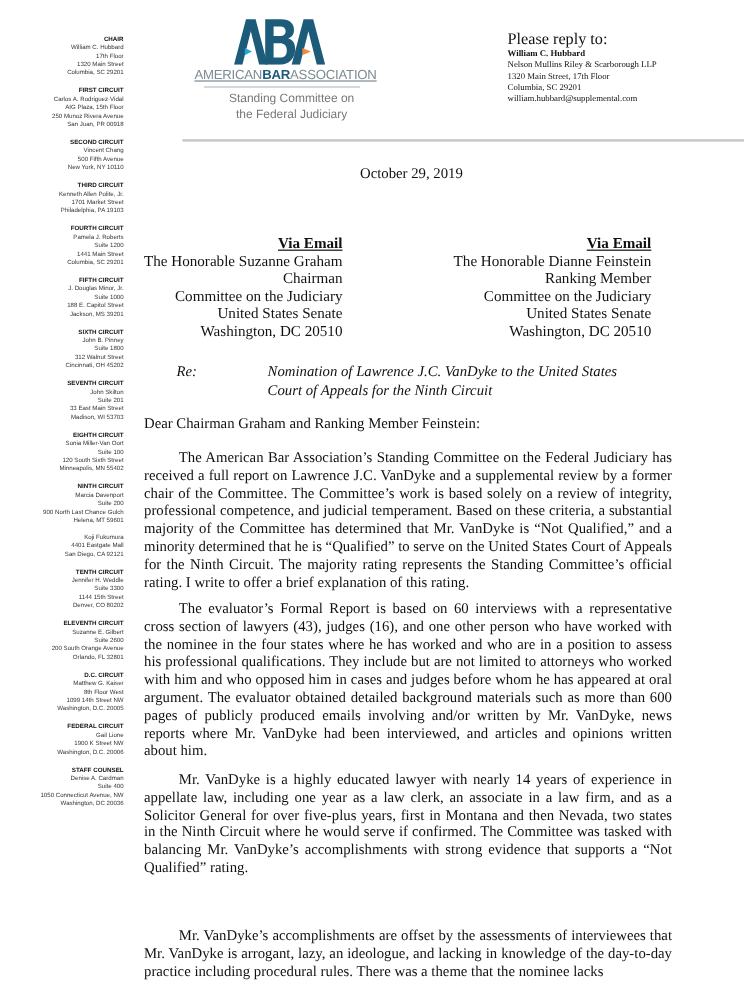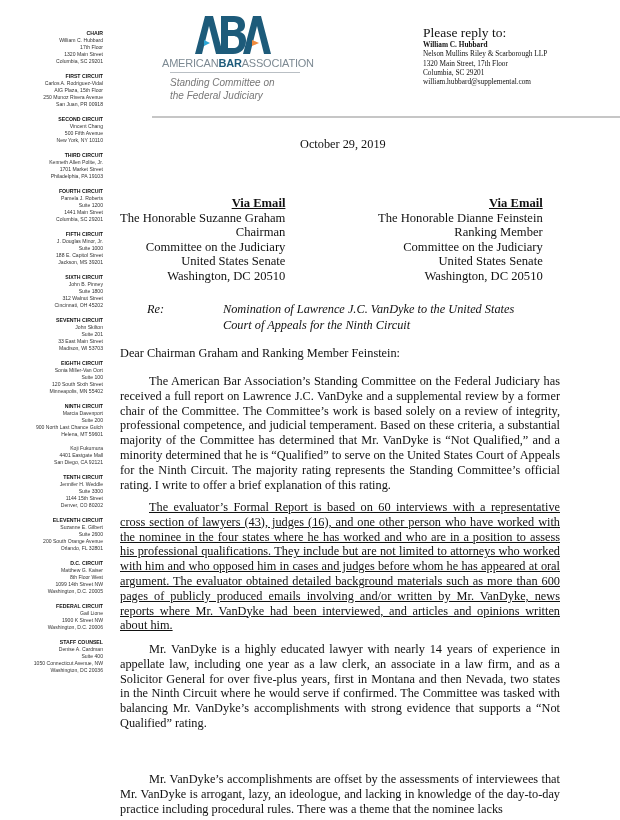--- a/index.html
+++ b/index.html
@@ -6,25 +6,25 @@
   body { width:620px; height:820px; position:relative; overflow:hidden; color:#111; }
   .sidebar { position:absolute; left:0; top:30px; width:103px; text-align:right;
     font-family:"Liberation Sans", sans-serif; font-size:5.1px; line-height:7.1px; color:#333; }
   .sb-group { margin-bottom:7.5px; }
   .sb-head { font-weight:bold; color:#111; font-size:5.2px; }
   .sb-group.nohead { margin-top:-0.5px; }
 
   .logo { position:absolute; left:160px; top:14px; width:145px; height:90px; }
   .logo-mark { position:absolute; left:35px; top:0; }
   .logo-word { position:absolute; left:2px; top:43px; font-family:"Liberation Sans", sans-serif;
-    font-size:11px; letter-spacing:-0.2px; color:#7d8a93; white-space:nowrap; }
+    font-size:11px; letter-spacing:-0.2px; color:#7d8a93; white-space:nowrap;text-decoration:underline; }
   .logo-word b { color:#1d5b7a; font-weight:bold; }
   .logo-rule { position:absolute; left:10px; top:58px; width:130px; height:1px; background:#b9bfc4; }
-  .logo-sub { position:absolute; left:10px; top:62px; width:118px; 
-    font-family:"Liberation Sans", sans-serif; font-size:10px; line-height:13px; color:#777;font-style:italic; }
+  .logo-sub { position:absolute; left:24px; top:62px; width:118px; text-align:center;
+    font-family:"Liberation Sans", sans-serif; font-size:10px; line-height:13px; color:#777; }
 
   .reply { position:absolute; left:423px; top:26px; font-family:"Liberation Serif", serif; color:#111; }
   .reply-title { font-size:13.5px; line-height:14px; }
   .reply-line { font-size:7.3px; line-height:9.3px; }
   .reply-name { font-weight:bold; }
 
   .divider { position:absolute; left:152px; top:116px; width:468px; height:2px; background:#c6c6c6; }
 
   .serif { font-family:"Liberation Serif", serif; }
   .date { position:absolute; left:300px; top:137px; font-size:12.3px; }
@@ -36,21 +36,21 @@
 
   .re { position:absolute; left:147px; top:301px; font-style:italic; font-size:12.3px; line-height:16px; }
   .re-label { position:absolute; left:0; top:0; }
   .re-text { position:absolute; left:38px; top:0; width:340px; white-space:nowrap;margin-left:38px; }
 
   .salutation { position:absolute; left:120px; top:346px; font-size:12.3px; }
 
   .para { position:absolute; left:120px; width:440px; font-size:12.3px; line-height:14.8px;
     text-align:justify; text-indent:29px; }
   #p1 { top:374px; }
-  #p2 { top:500px;text-decoration:underline; }
+  #p2 { top:500px; }
   #p3 { top:642px; }
   #p4 { top:772px; }
 </style>
 </head>
 <body>
 
 <div class="sidebar" id="sidebar">
     <div class="sb-group">
       <div class="sb-head">CHAIR</div>
       <div>William C. Hubbard</div>

